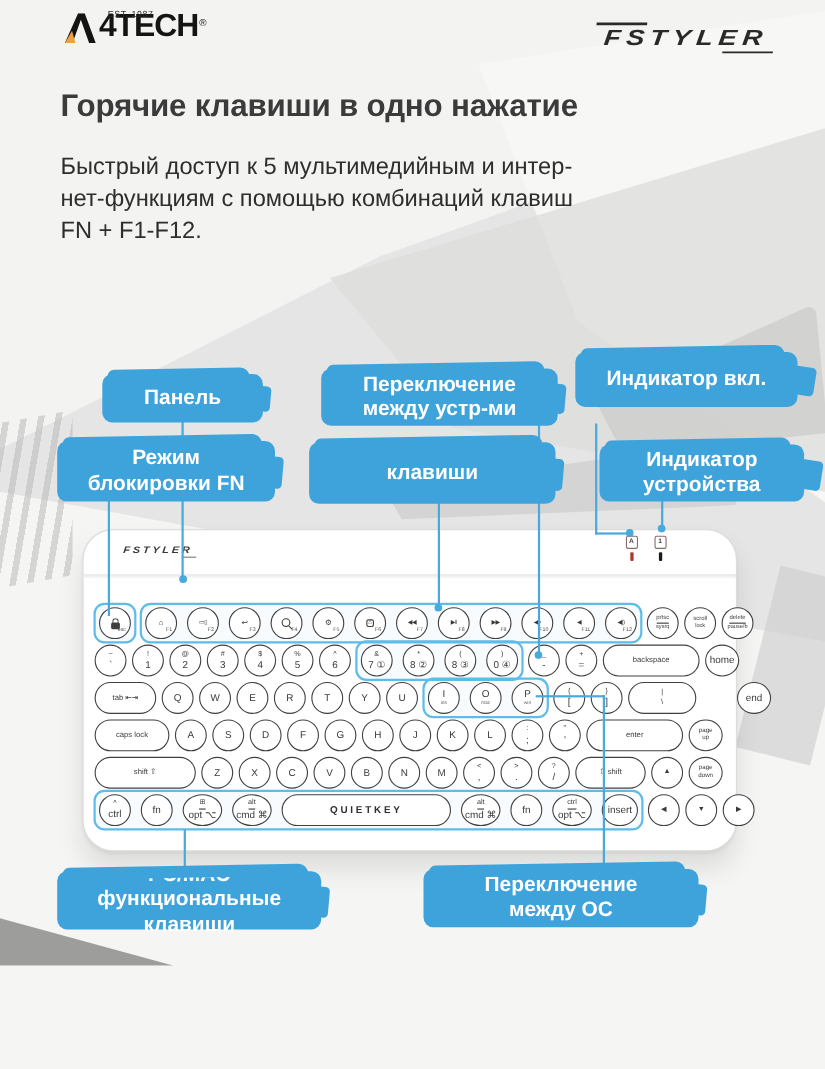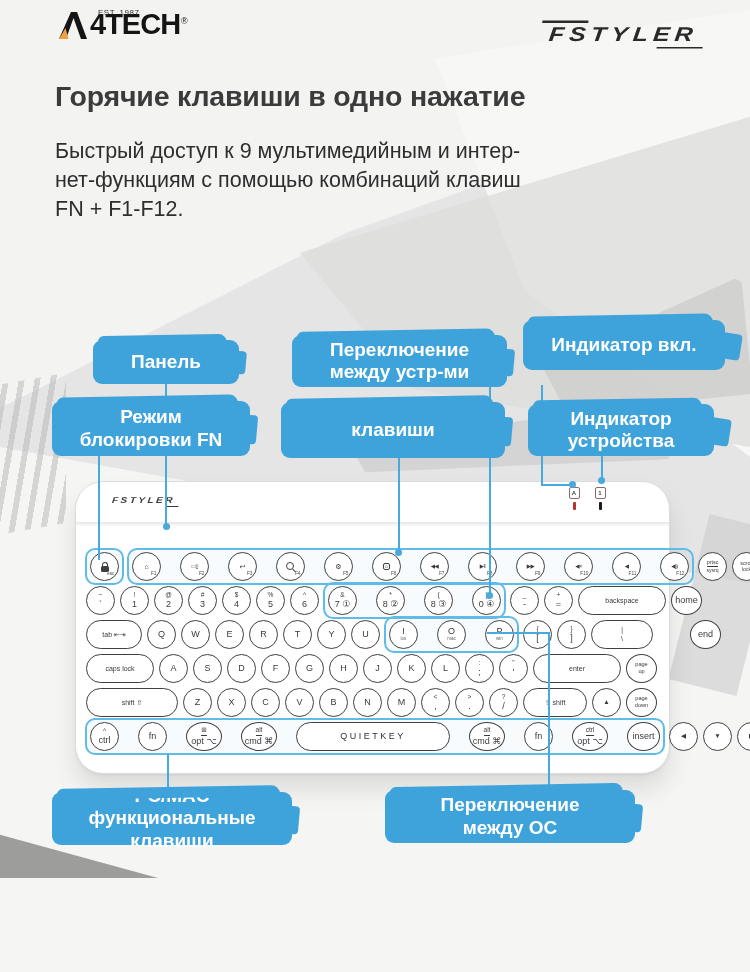--- a/index.html
+++ b/index.html
@@ -61,33 +61,33 @@
       letter-spacing:2.5px;color:#3a3a3a;transform:skewX(-6deg) scaleY(.85);}
   .kblogo::after{content:"";position:absolute;right:-4px;bottom:-2px;width:12px;height:1.5px;background:#3a3a3a;}
   .ind{position:absolute;top:5px;width:12px;text-align:center;}
   .ind .ibox{width:9px;height:10px;border:1px solid #8a6a6a;border-radius:2px;margin:0 auto;
       font-size:6px;line-height:10px;color:#444;font-weight:700;}
   .ind .led{width:3px;height:8px;margin:3px auto 0;border-radius:1px;}
   .ind.i1{left:492px;} .ind.i2{left:518px;}
   .led.red{background:#b33530;} .led.dark{background:#1b1b1b;}
   .krows{position:absolute;left:10px;right:10px;top:70px;}
   .krow{display:flex;gap:5px;align-items:center;height:29px;margin-bottom:5px;}
-  .hl{display:flex;gap:19px;align-items:center;border:2px solid #5fbbe7;border-radius:10px;
+  .hl{display:flex;gap:9px;align-items:center;border:2px solid #5fbbe7;border-radius:10px;
       padding:2px 3px;margin:-4px -1px;background:rgba(120,195,235,.06);}
   .k{position:relative;box-sizing:border-box;height:29px;width:29px;flex:0 0 auto;
      border:1.6px solid #404040;border-radius:50%;background:#fff;display:flex;flex-direction:column;
      align-items:center;justify-content:center;color:#3a3a3a;line-height:1;gap:1px;}
   .k.wide{border-radius:15px;}
   .k .m{font-size:9px;} .k .t{font-size:6.5px;} .k .s{font-size:4.5px;color:#666;}
   .k .t.lnr{border-bottom:.8px solid #3a3a3a;padding-bottom:1px;}
   .k .fl{position:absolute;right:3.5px;bottom:3px;font-size:4.8px;color:#4a4a4a;}
   .wide .m{font-size:7px;}
   .pg .t,.pg .m{font-size:5.6px;} .pg .t{border:none;}
   .arr .m{font-size:6.5px;}
-  .space .m{font-size:9px;letter-spacing:2.5px;font-weight:400;color:#303030;}
+  .space .m{font-size:9px;letter-spacing:2.5px;font-weight:700;color:#303030;}
   .ic{font-size:7px;} .media .ic{font-size:5.5px;letter-spacing:-.5px;}
   .boxed .ic{border:.9px solid #3f3f3f;border-radius:2px;padding:0 1px;font-size:5.5px;}
   .fkey .t{font-size:5.4px;} .fkey .m{font-size:5.1px;}
   .ci-lock{position:relative;width:8px;height:6px;background:#3f3f3f;border-radius:1.5px;margin-top:4px;}
   .ci-lock::before{content:"";position:absolute;left:1.4px;top:-4px;width:4px;height:4px;
       border:1.2px solid #3f3f3f;border-bottom:none;border-radius:3px 3px 0 0;}
   .ci-search{position:relative;width:9px;height:9px;}
   .ci-search::before{content:"";position:absolute;left:0;top:0;width:6px;height:6px;
       border:1.2px solid #3f3f3f;border-radius:50%;}
   .ci-search::after{content:"";position:absolute;width:4px;height:1.2px;background:#3f3f3f;
@@ -114,21 +114,21 @@
       <polygon points="1,27 13,0 19,0 29,27 23,27 15.5,6 8,27" fill="#141414"></polygon>
       <polygon points="1,27 7.5,16 10.5,27" fill="#f0a03c"></polygon>
     </svg>
     <span class="nm">4TECH</span>
     <span class="reg">®</span>
   </div>
   <div class="fstyler">FSTYLER</div>
 
   <h1 class="title">Горячие клавиши в одно нажатие</h1>
   <div class="para">
-    <span>Быстрый доступ к 9 мультимедийным и интер-</span>
+    <span>Быстрый доступ к 5 мультимедийным и интер-</span>
     <span>нет-функциям с помощью комбинаций клавиш</span>
     <span>FN + F1-F12.</span>
   </div>
 
   <div class="co" style="left:93px;top:340px;width:146px;height:44px;">
     <span>Панель</span>
   </div>
   <div class="co" style="left:292px;top:335px;width:215px;height:52px;">
     <span>Переключение</span>
     <span>между устр-ми</span>
@@ -136,21 +136,21 @@
   <div class="co smear" style="left:523px;top:320px;width:202px;height:50px;">
     <span>Индикатор вкл.</span>
   </div>
   <div class="co" style="left:52px;top:401px;width:198px;height:55px;">
     <span>Режим</span>
     <span>блокировки FN</span>
   </div>
   <div class="co" style="left:281px;top:402px;width:224px;height:56px;">
     <span>клавиши</span>
   </div>
-  <div class="co smear" style="left:528px;top:404px;width:186px;height:52px;">
+  <div class="co smear" style="left:545px;top:404px;width:186px;height:52px;">
     <span>Индикатор</span>
     <span>устройства</span>
   </div>
   <div class="co" style="left:52px;top:792px;width:240px;height:53px;">
     <span>PC/MAC</span>
     <span>функциональные клавиши</span>
   </div>
   <div class="co" style="left:385px;top:790px;width:250px;height:53px;">
     <span>Переключение</span>
     <span>между ОС</span>

